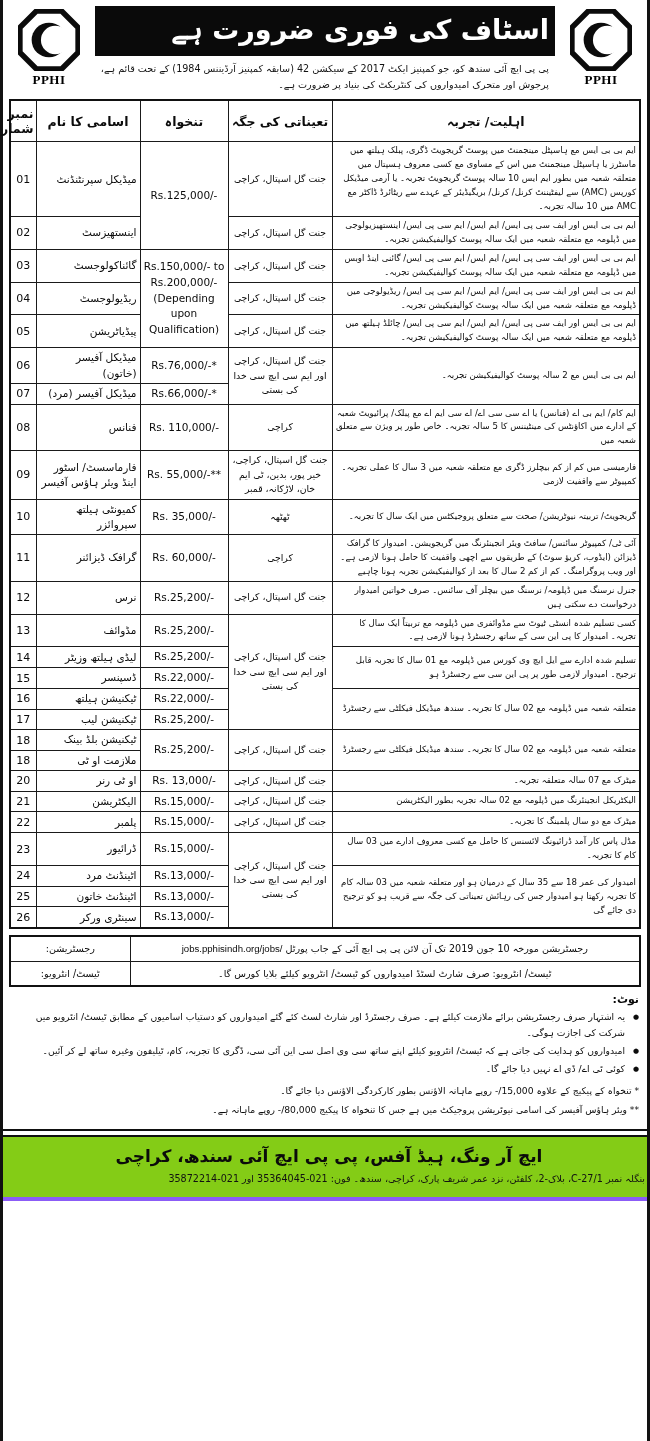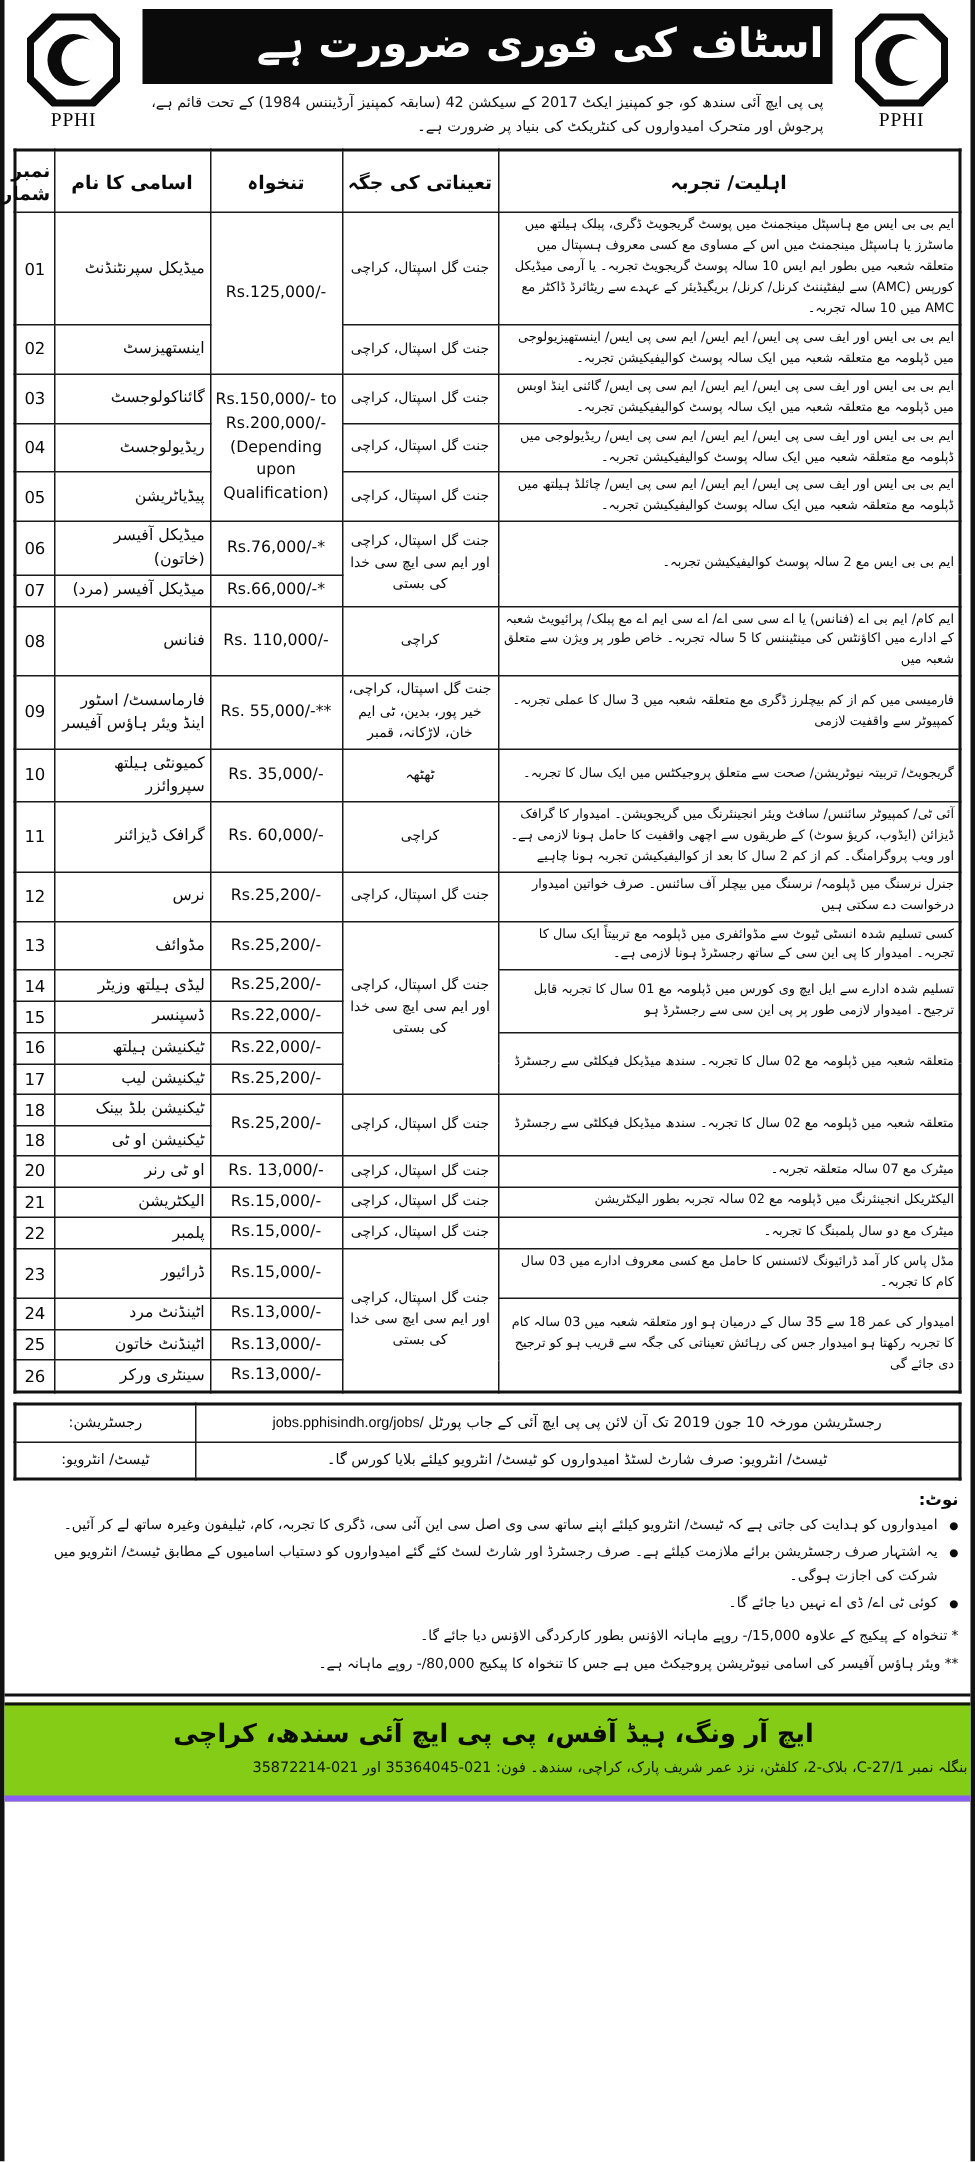--- a/index.html
+++ b/index.html
@@ -39,21 +39,21 @@
     align-items: center;
     justify-content: flex-start;
     padding-top: 3px;
   }
   .logo-octagon {
     width: 62px; height: 62px;
     display: block;
   }
   .logo-caption {
     font-family: "Liberation Serif", serif;
-    font-weight: normal;
+    font-weight: bold;
     font-size: 13px;
     letter-spacing: .5px;
     margin-top: 1px;
     color: #000;
   }
   .header-center {
     flex: 1 1 auto;
     display: flex;
     flex-direction: column;
     justify-content: flex-start;
@@ -390,21 +390,21 @@
             <td class="sr">17</td>
           </tr>
           <tr>
             <td class="qual" rowspan="2">متعلقہ شعبہ میں ڈپلومہ مع 02 سال کا تجربہ۔ سندھ میڈیکل فیکلٹی سے رجسٹرڈ</td>
             <td class="loc" rowspan="2">جنت گل اسپتال، کراچی</td>
             <td class="sal" rowspan="2">Rs.25,200/-</td>
             <td class="post">ٹیکنیشن بلڈ بینک</td>
             <td class="sr">18</td>
           </tr>
           <tr>
-            <td class="post">ٹیکنیشن او ٹی</td>
+            <td class="post">ملازمت او ٹی</td>
             <td class="sr">18</td>
           </tr>
           <tr>
             <td class="qual center" rowspan="1">میٹرک مع 07 سالہ متعلقہ تجربہ۔</td>
             <td class="loc" rowspan="1">جنت گل اسپتال، کراچی</td>
             <td class="sal" rowspan="1">Rs. 13,000/-</td>
             <td class="post">او ٹی رنر</td>
             <td class="sr">20</td>
           </tr>
           <tr>
@@ -462,22 +462,22 @@
           <td class="reg-value">ٹیسٹ/ انٹرویو: صرف شارٹ لسٹڈ امیدواروں کو ٹیسٹ/ انٹرویو کیلئے بلایا کورس گا۔</td>
           <td class="reg-label">ٹیسٹ/ انٹرویو:</td>
         </tr>
       </tbody>
     </table>
   </div>
 
   <div class="notes">
     <div class="notes-title">نوٹ:</div>
     <ul class="note-list">
+        <li>یہ اشتہار صرف رجسٹریشن برائے ملازمت کیلئے ہے۔ صرف رجسٹرڈ اور شارٹ لسٹ کئے گئے امیدواروں کو دستیاب اسامیوں کے مطابق ٹیسٹ/ انٹرویو میں شرکت کی اجازت ہوگی۔</li>
         <li>امیدواروں کو ہدایت کی جاتی ہے کہ ٹیسٹ/ انٹرویو کیلئے اپنے ساتھ سی وی اصل سی این آئی سی، ڈگری کا تجربہ، کام، ٹیلیفون وغیرہ ساتھ لے کر آئیں۔</li>
-        <li>یہ اشتہار صرف رجسٹریشن برائے ملازمت کیلئے ہے۔ صرف رجسٹرڈ اور شارٹ لسٹ کئے گئے امیدواروں کو دستیاب اسامیوں کے مطابق ٹیسٹ/ انٹرویو میں شرکت کی اجازت ہوگی۔</li>
         <li>کوئی ٹی اے/ ڈی اے نہیں دیا جائے گا۔</li>
       </ul>
   </div>
 
   <div class="star-notes">
       <p>* تنخواہ کے پیکیج کے علاوہ 15,000/- روپے ماہانہ الاؤنس بطور کارکردگی الاؤنس دیا جائے گا۔</p>
       <p>** ویئر ہاؤس آفیسر کی اسامی نیوٹریشن پروجیکٹ میں ہے جس کا تنخواہ کا پیکیج 80,000/- روپے ماہانہ ہے۔</p>
     </div>
 
   <div class="footer">

